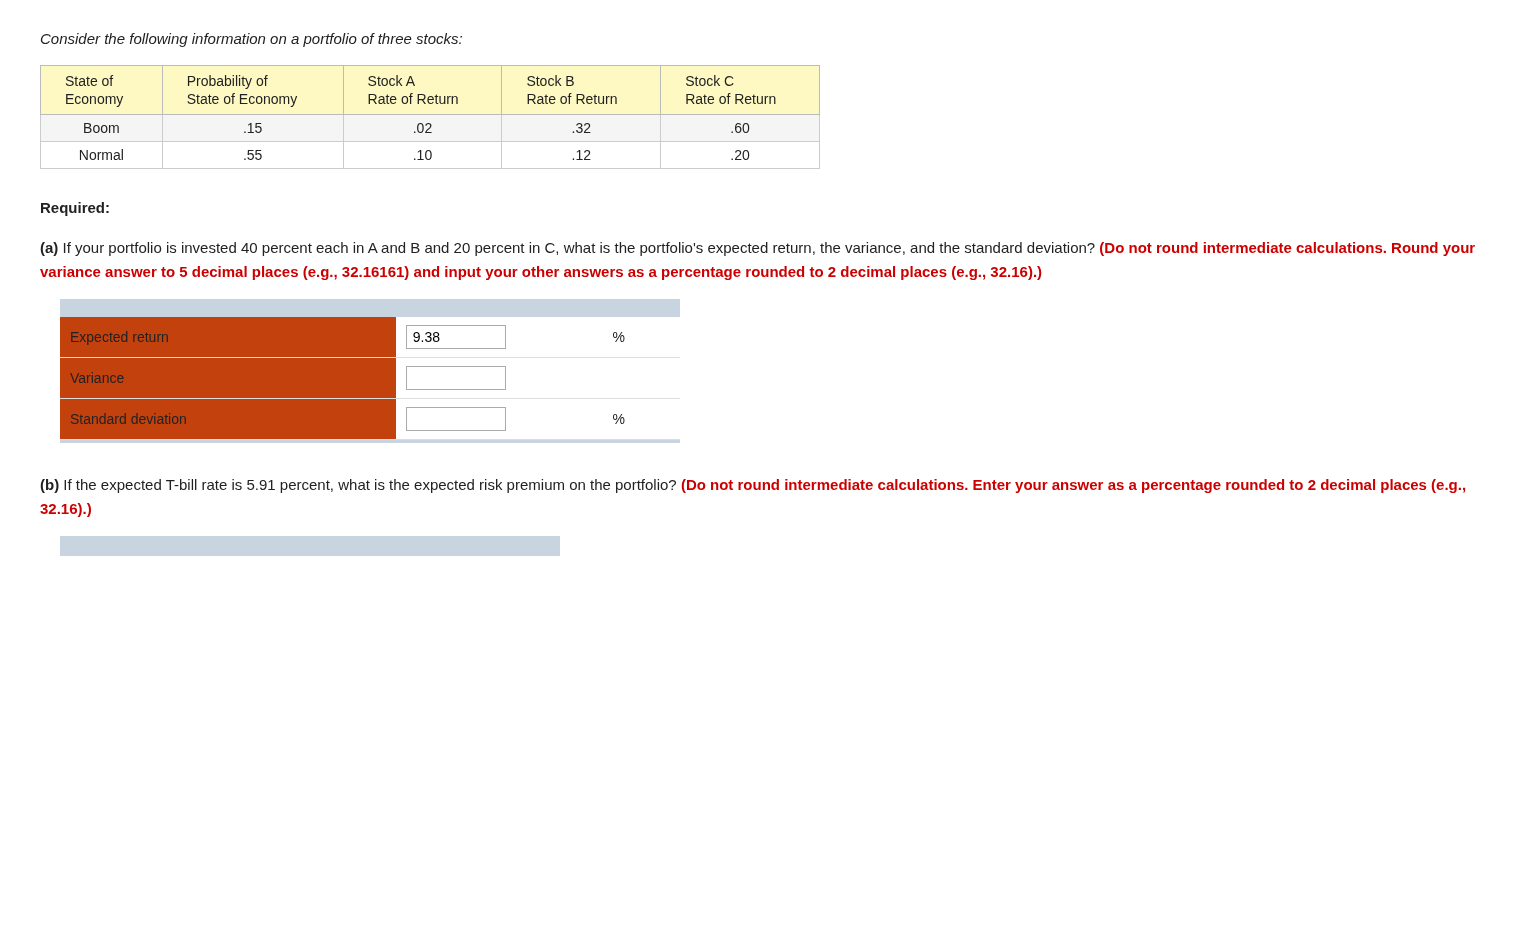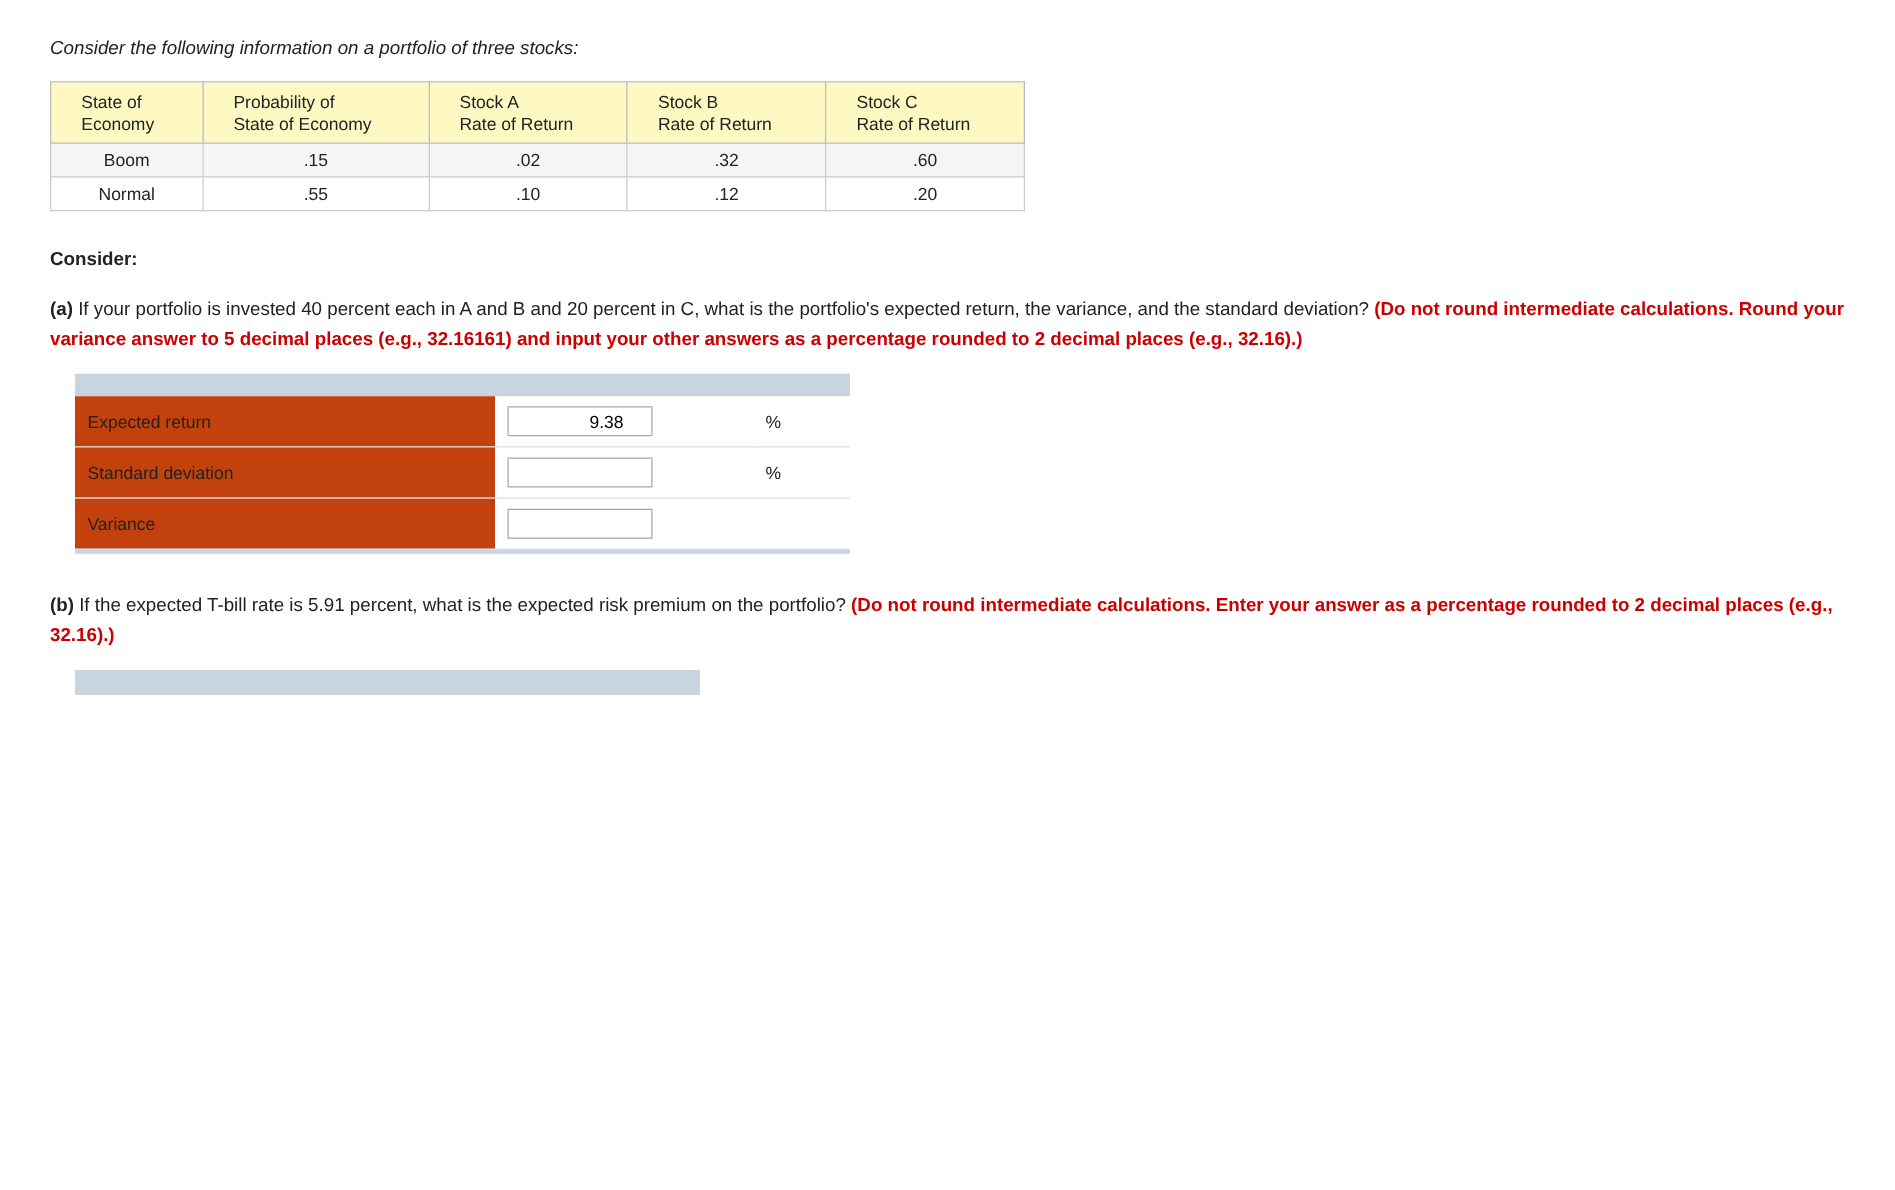--- a/index.html
+++ b/index.html
@@ -109,24 +109,24 @@
     }
     .answer-table .footer-row td {
       background: #c8d4e0;
       height: 4px;
       border: none;
       padding: 0;
     }
 
     .answer-input {
       border: 1px solid #aaa;
-      padding: 3px 22px;
-      width: 116px;
-      font-size: 14px;
-      text-align: right;
+      padding: 3px 6px;
+      width: 100px;
+      font-size: 14px;
+      text-align: left;
     }
 
     
     .answer-table-b {
       border-collapse: collapse;
       width: 500px;
       margin-left: 20px;
     }
     .answer-table-b .header-row td {
       background: #c8d4e0;
@@ -182,21 +182,21 @@
       <td class="left">Normal</td>
       <td class="center">.55</td>
       <td class="center">.10</td>
       <td class="center">.12</td>
       <td class="center">.20</td>
     </tr>
     </tbody>
 </table>
 
 <div class="required-section">
-  <p class="required-label">Consider:</p>
+  <p class="required-label">Required:</p>
 </div>
 
 <div class="question-block">
   <p class="question-text">
     <span class="question-letter">(a)</span>
     <span> </span><span>If your portfolio is invested 40 percent each in A and B and 20 percent in C, what is the portfolio's expected return, the variance, and the standard deviation?</span>
     <span class="red"> </span><span class="red">(Do not round intermediate calculations. Round your variance answer to 5 decimal places (e.g., 32.16161) and input your other answers as a percentage rounded to 2 decimal places (e.g., 32.16).)</span>
   </p>
 
   <table class="answer-table">
@@ -205,32 +205,32 @@
         <td colspan="3"></td>
       </tr>
       <tr class="data-row">
         <td class="label-cell">Expected return</td>
         <td class="input-cell">
           <input class="answer-input" type="text" value="9.38" style="">
         </td>
         <td class="unit-cell">%</td>
       </tr>
       <tr class="data-row">
+        <td class="label-cell">Variance</td>
+        <td class="input-cell">
+          <input class="answer-input" type="text" value="" style="">
+        </td>
+        <td class="unit-cell"></td>
+      </tr>
+      <tr class="data-row">
         <td class="label-cell">Standard deviation</td>
         <td class="input-cell">
           <input class="answer-input" type="text" value="" style="">
         </td>
         <td class="unit-cell">%</td>
-      </tr>
-      <tr class="data-row">
-        <td class="label-cell">Variance</td>
-        <td class="input-cell">
-          <input class="answer-input" type="text" value="" style="">
-        </td>
-        <td class="unit-cell"></td>
       </tr>
       <tr class="footer-row">
         <td colspan="3"></td>
       </tr>
     </tbody>
   </table>
 </div>
 
 <div class="question-block" style="margin-top: 30px;">
   <p class="question-text">

